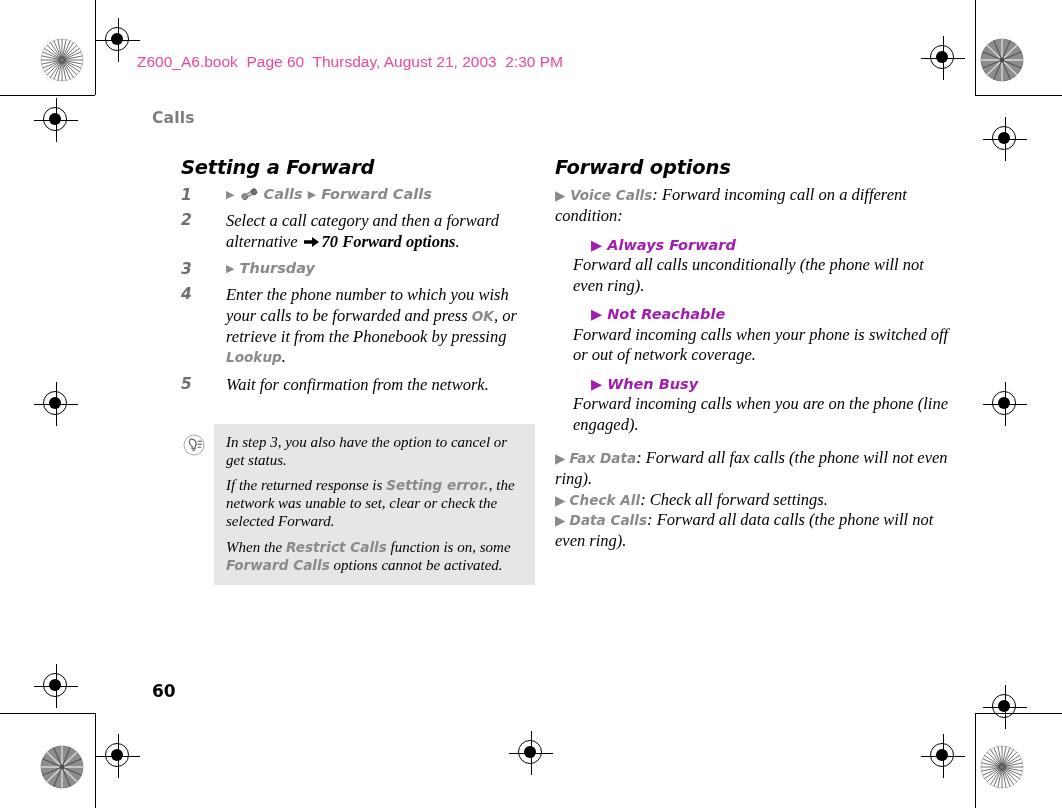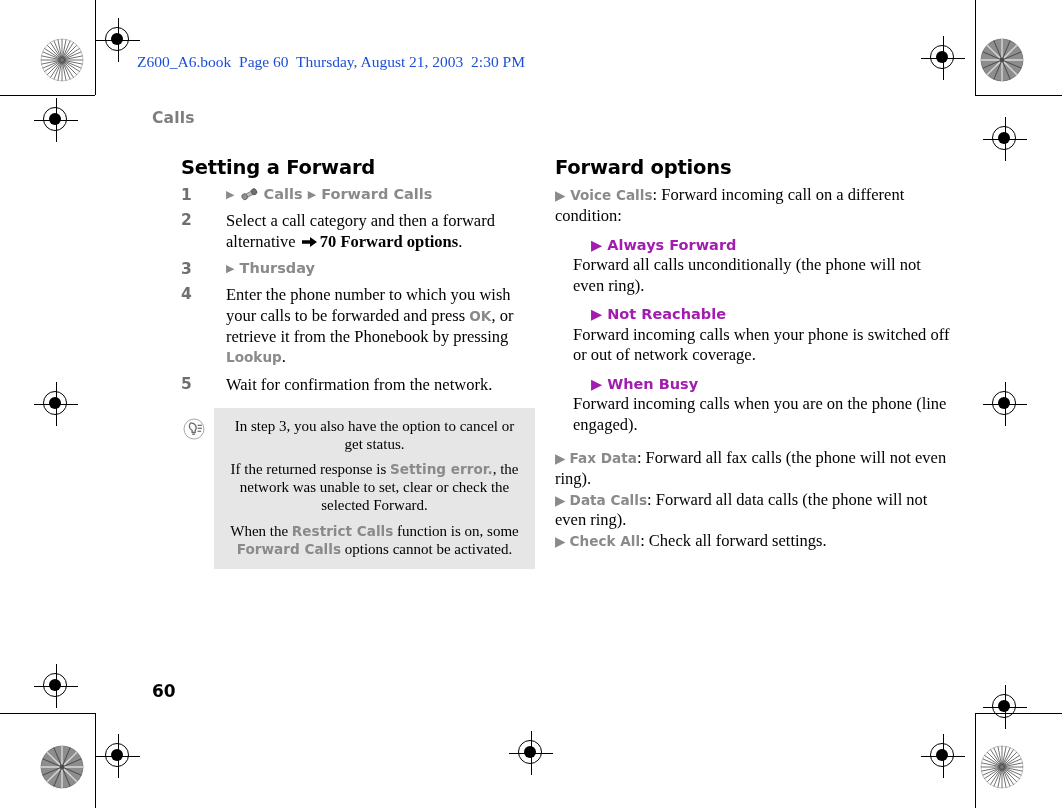--- a/index.html
+++ b/index.html
@@ -68,23 +68,23 @@
     left: 95px;
     top: 0;
     width: 880px;
     height: 808px;
   }
 
   .topline-text {
     position: absolute;
     left: 42px;
     top: 53px;
-    font-family: Liberation Serif, serif;
+    font-family: Liberation Sans, sans-serif;
     font-size: 15.5px;
-    color: #1d4ed8;
+    color: #ec4899;
     white-space: pre;
   }
 
   .running-head {
     position: absolute;
     left: 57px;
     top: 109px;
     font-family: "DejaVu Sans", sans-serif;
     font-weight: bold;
     font-size: 15.5px;
@@ -98,20 +98,21 @@
     top: 681px;
     font-family: "DejaVu Sans", sans-serif;
     font-weight: bold;
     font-size: 17px;
     color: #000;
   }
 
   .col {
     position: absolute;
     top: 156px;
+    font-style: italic;
   }
   .col-left  { left: 86px;  width: 340px; }
   .col-right { left: 460px; width: 400px; }
 
   h2.sect {
     margin: 0 0 6px 0;
     font-family: "DejaVu Sans", sans-serif;
     font-weight: bold;
     font-size: 19.5px;
     color: #000;
@@ -165,23 +166,22 @@
   .fatarrow {
     display: inline-block;
     width: 15px; height: 12px;
     vertical-align: -1px;
     margin: 0 3px 0 2px;
   }
 
   
   .note-wrap {
     position: relative;
-    margin-top: 12px;
+    margin-top: 28px;
     padding-left: 33px;
-    text-align: center;
   }
   .tip-icon {
     position: absolute;
     left: 2px; top: 10px;
     width: 22px; height: 22px;
   }
   .note {
     background: #e6e6e6;
     padding: 9px 12px 11px 12px;
     width: 321px;
@@ -540,17 +540,17 @@
     </div>
 
     <div class="sub">
       <span class="sub-head"><span>▶</span> <span>When Busy</span></span>
       <span class="sub-body">Forward incoming calls when you are on the phone (line engaged).</span>
     </div>
 
 
     <div class="tail">
       <p><span class="ui">▶</span> <span class="ui">Fax Data</span><span>: Forward all fax calls (the phone will not even ring).</span></p>
+      <p><span class="ui">▶</span> <span class="ui">Check All</span><span>: Check all forward settings.</span></p>
       <p><span class="ui">▶</span> <span class="ui">Data Calls</span><span>: Forward all data calls (the phone will not even ring).</span></p>
-      <p><span class="ui">▶</span> <span class="ui">Check All</span><span>: Check all forward settings.</span></p>
     </div>
   </div>
 </div>
 
 </body></html>

